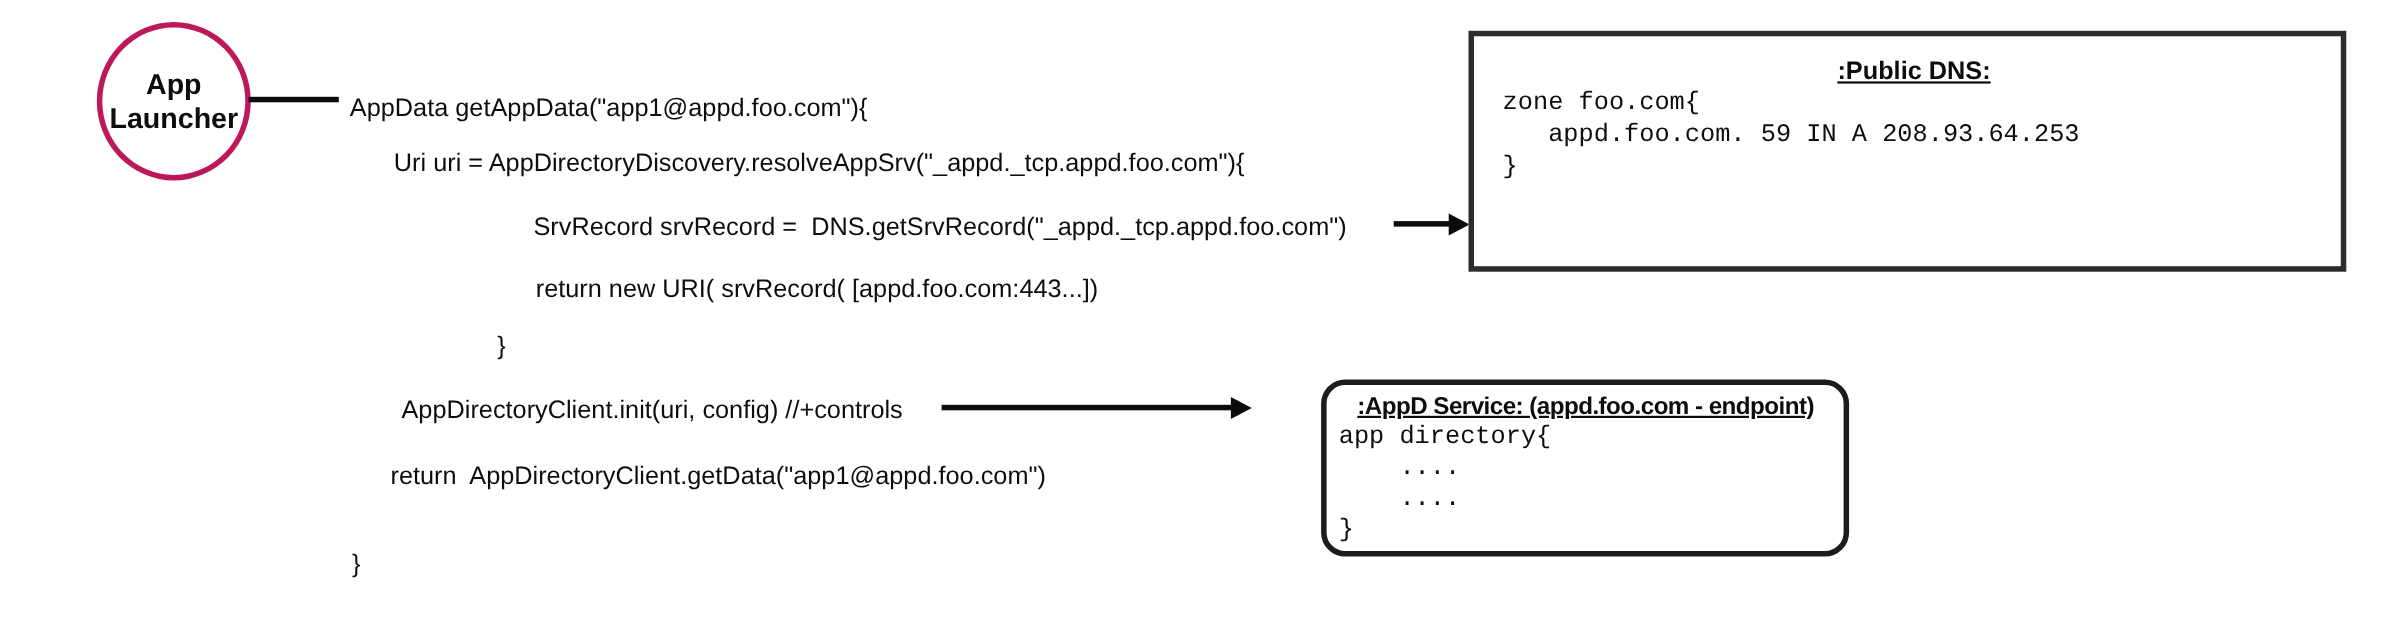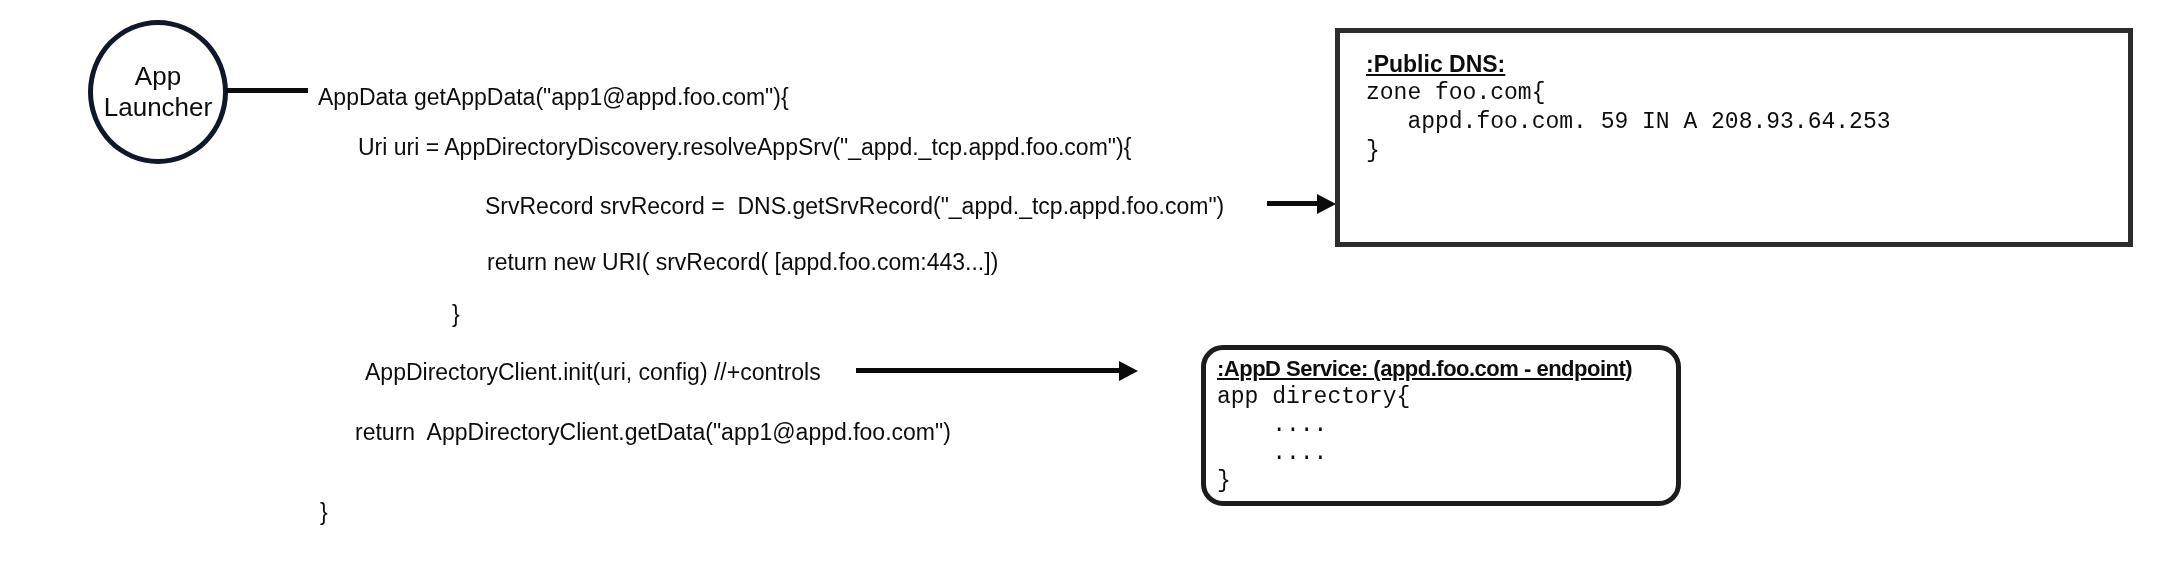--- a/index.html
+++ b/index.html
@@ -12,24 +12,24 @@
     height: 567px;
     background: #ffffff;
     overflow: hidden;
   }
 
   
   .actor-circle {
     position: absolute;
     left: 88px; top: 20px;
     width: 140px; height: 144px;
-    border: 5px solid #0f172a;
+    border: 5px solid #be185d;
     border-radius: 50%;
     background: #ffffff;
-    display: flex; align-items: center; justify-content: center;
+    display: flex; align-items: center; justify-content: center; font-weight: bold;
   }
   .actor-label {
     font-size: 26px;
     line-height: 1.18;
     text-align: center;
     white-space: pre-line;
   }
 
   
   .connector {
@@ -94,20 +94,21 @@
     min-height: 29px;
     white-space: pre;
     font-family: Liberation Mono, monospace;
   }
   .box-title {
     font-size: 23px;
     line-height: 29px;
     font-weight: bold;
     text-decoration: underline;
     white-space: pre;
+    text-align: center;
   }
   .gap-above { }
 
   
   .appd-box {
     position: absolute;
     left: 1201px; top: 345px;
     width: 480px; height: 161px;
     border: 5px solid #1c1c1c;
     border-radius: 22px;

